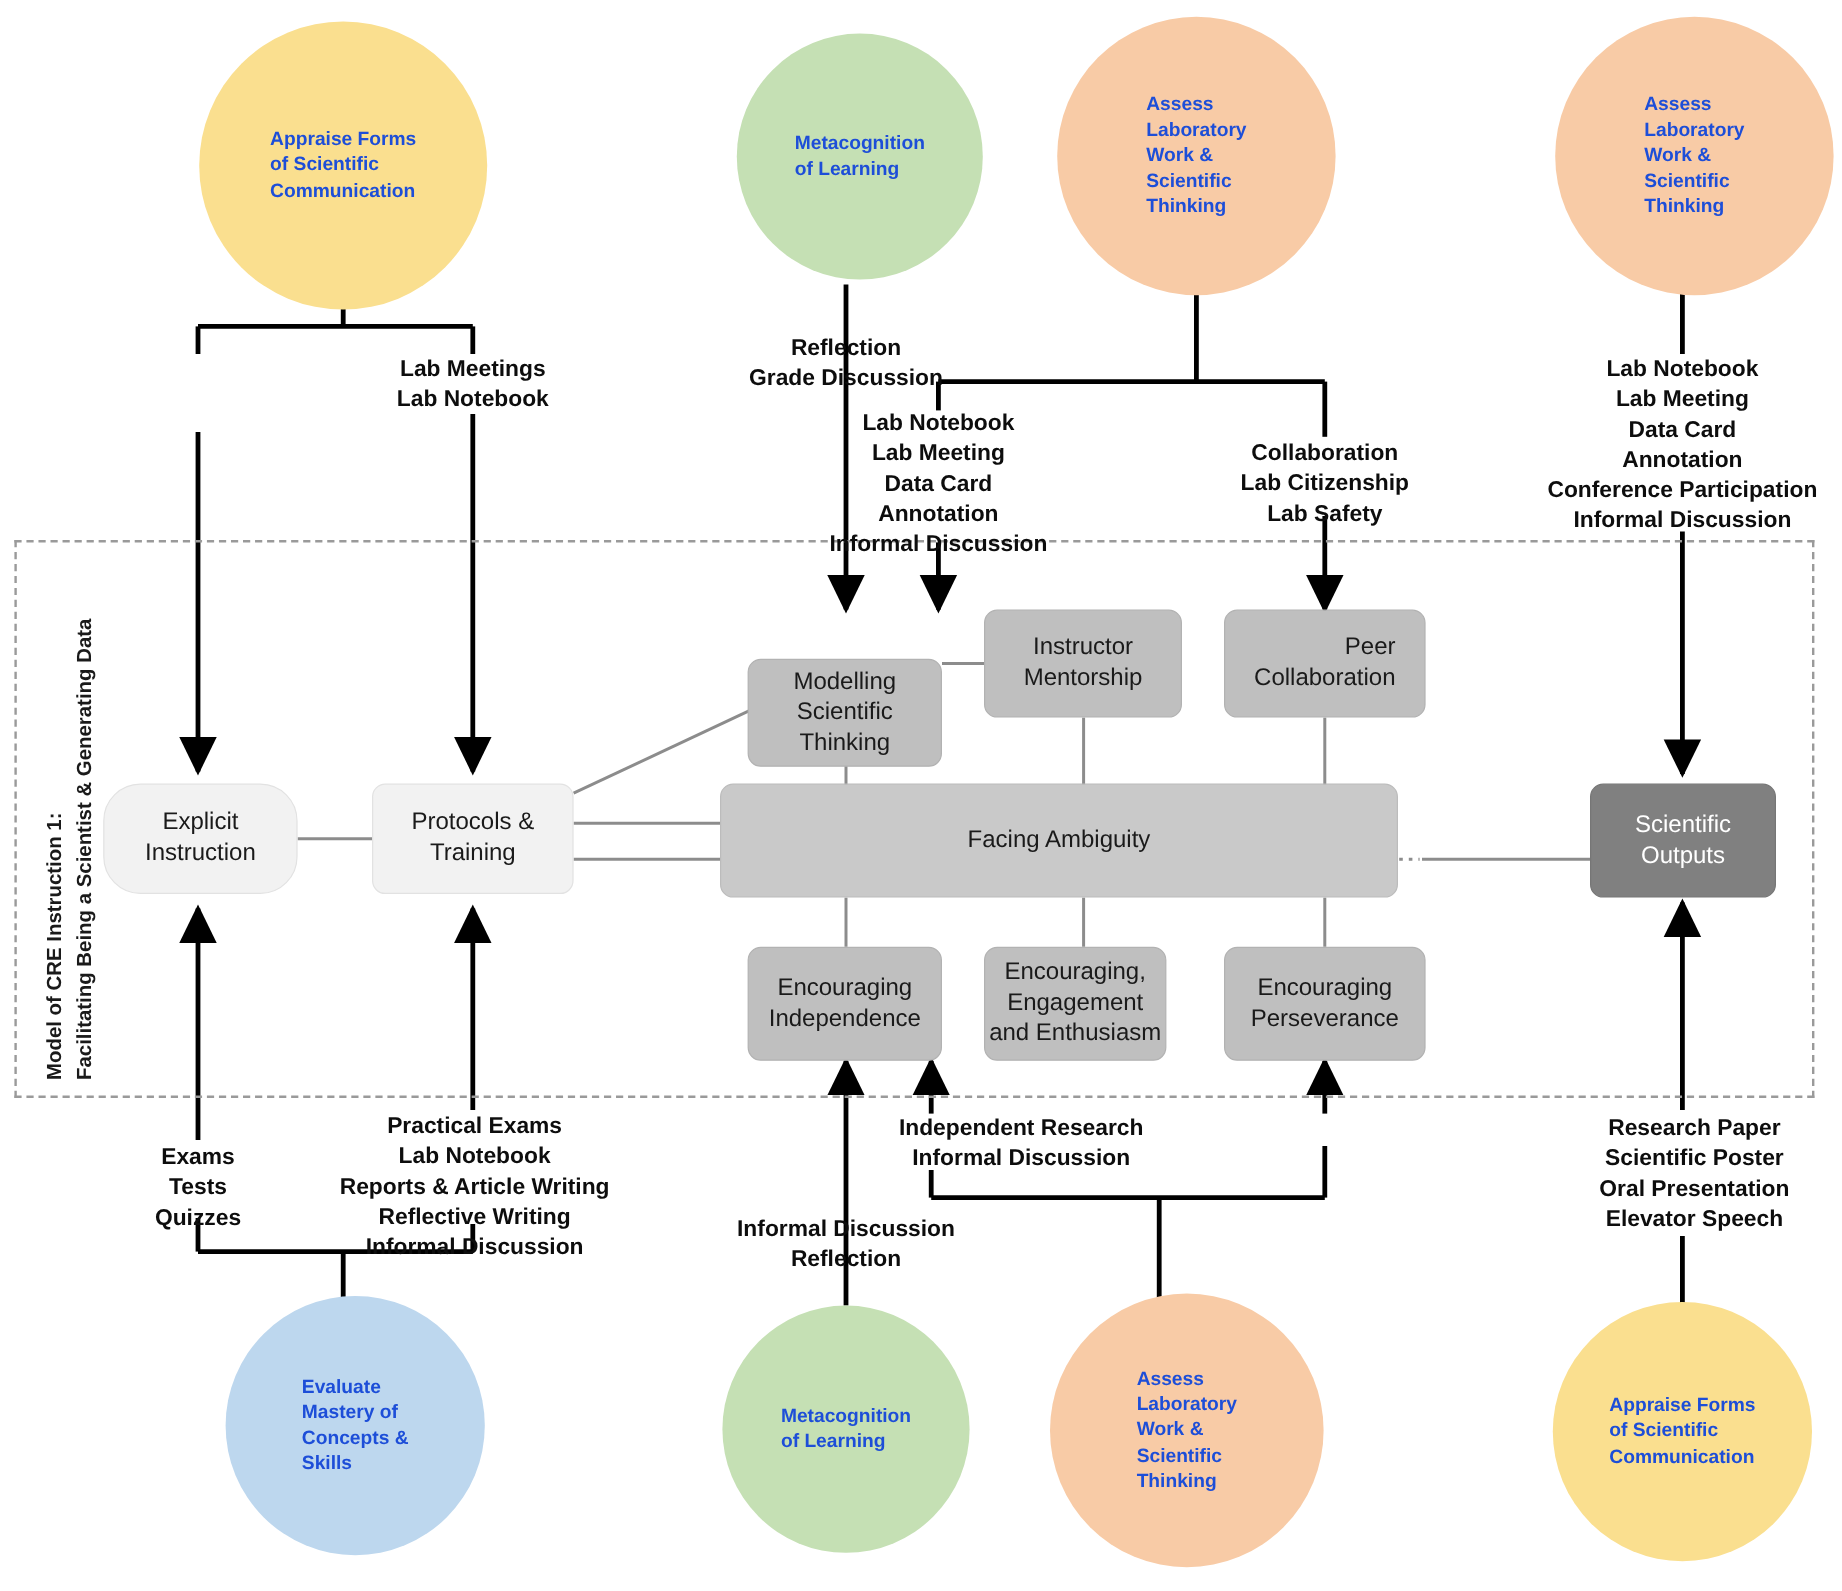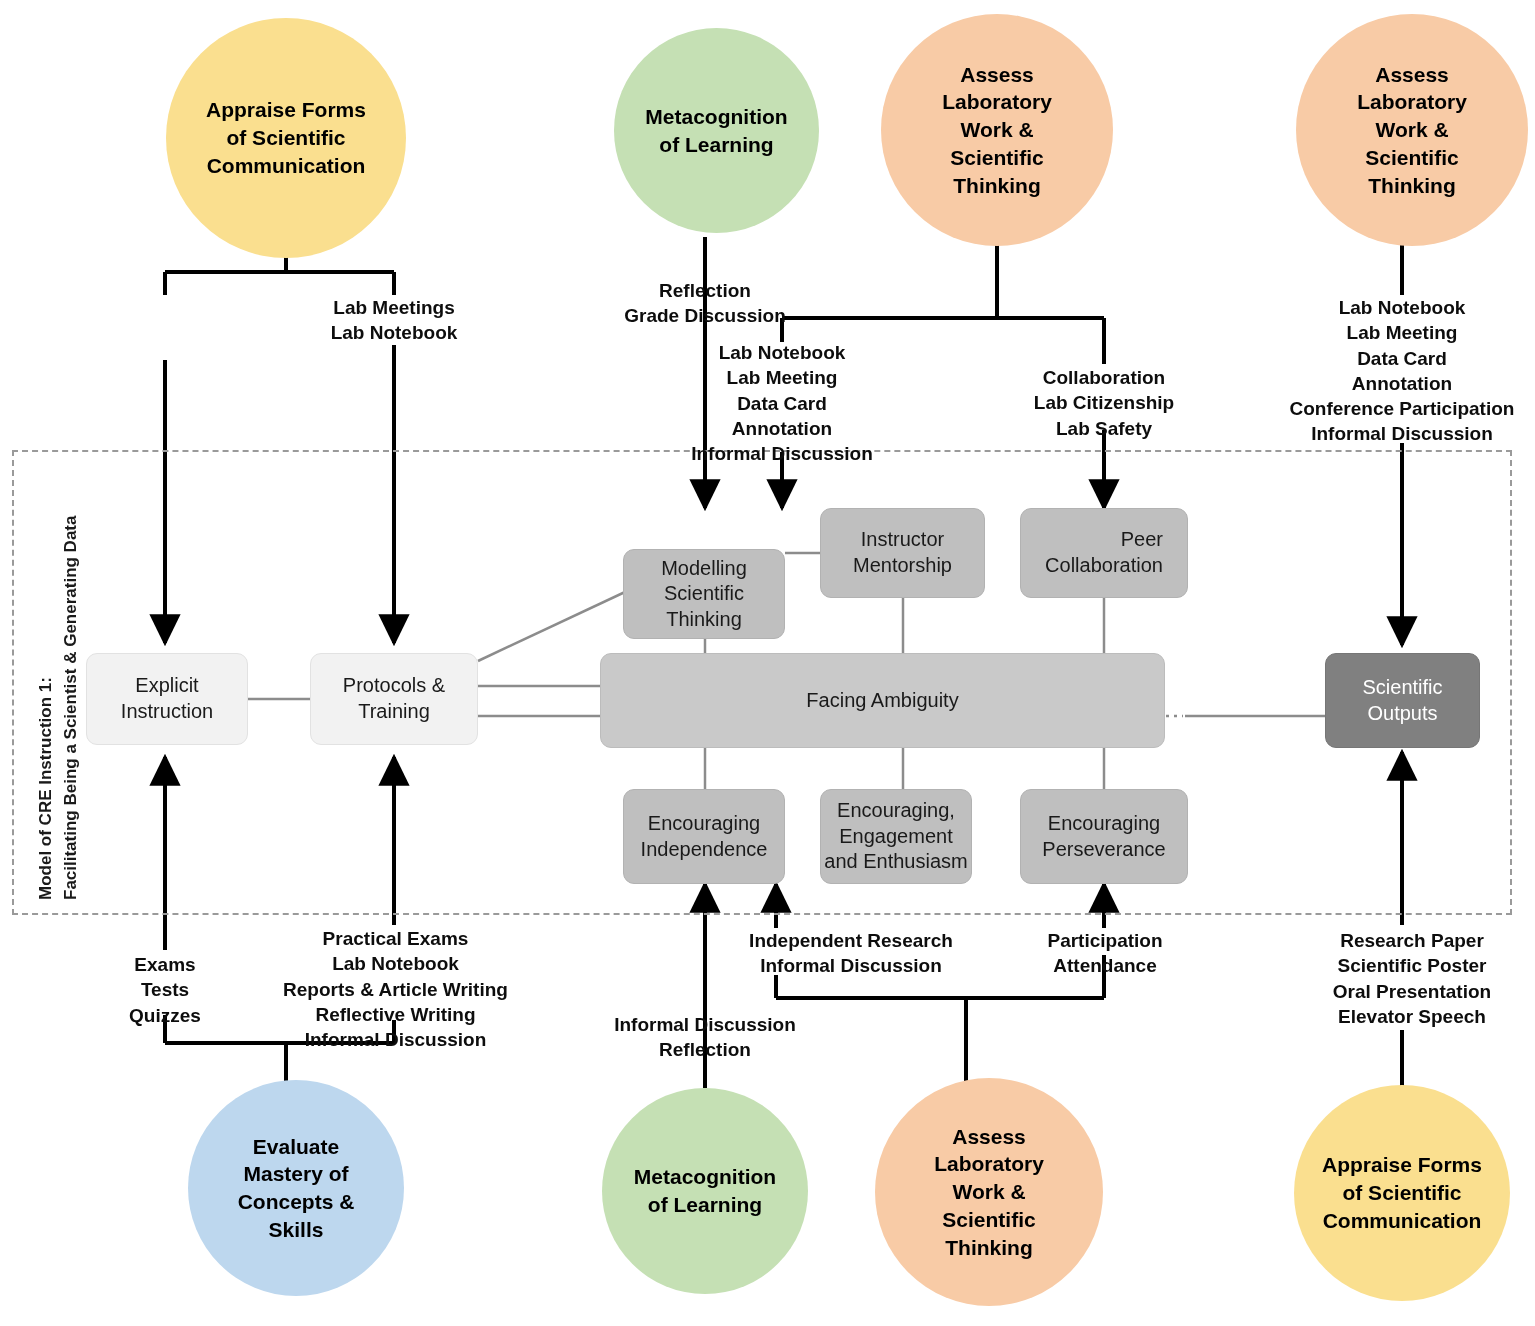--- a/index.html
+++ b/index.html
@@ -25,25 +25,24 @@
     height: 1326px;
     pointer-events: none;
   }
 
   .circle {
     position: absolute;
     border-radius: 50%;
     display: flex;
     align-items: center;
     justify-content: center;
-    text-align: center;
     font-weight: bold;
-    font-size: 21px;
+    font-size: 16px;
     line-height: 1.32;
-    color: #000000;
+    color: #1d4ed8;
     box-sizing: border-box;
     padding: 6px;
   }
 
   .node {
     position: absolute;
     display: flex;
     align-items: center;
     justify-content: center;
     text-align: center;
@@ -239,21 +238,21 @@
   <div class="circle" style="left: 875px; top: 1078px; width: 228px; height: 228px; background: rgb(248, 203, 166); white-space: pre-line;">Assess
 Laboratory
 Work &amp;
 Scientific
 Thinking</div>
 
   <div class="circle" style="left: 1294px; top: 1085px; width: 216px; height: 216px; background: rgb(250, 223, 143); white-space: pre-line;">Appraise Forms
 of Scientific
 Communication</div>
 
-  <div class="node light" style="left: 86px; top: 653px; width: 162px; height: 92px; white-space: pre-line;">Explicit
+  <div class="node light" style="left: 86px; top: 653px; width: 162px; height: 92px; white-space: pre-line; border-radius: 31px;">Explicit
 Instruction</div>
 
   <div class="node light" style="left: 310px; top: 653px; width: 168px; height: 92px; white-space: pre-line;">Protocols &amp;
 Training</div>
 
   <div class="node gray" style="left: 623px; top: 508px; width: 162px; height: 90px; white-space: pre-line; margin-top: 41px;">Modelling
 Scientific
 Thinking</div>
 
   <div class="node gray" style="left: 820px; top: 508px; width: 165px; height: 90px; white-space: pre-line;">Instructor
@@ -310,21 +309,19 @@
 Reports &amp; Article Writing
 Reflective Writing
 Informal Discussion</div>
 
   <div class="ann" style="left: 722px; top: 928px; width: 258px; white-space: pre-line;">Independent Research
 Informal Discussion</div>
 
   <div class="ann" style="left: 584px; top: 1012px; width: 242px; white-space: pre-line;">Informal Discussion
 Reflection</div>
 
-  <div class="ann" style="left: 1010px; top: 928px; width: 190px; white-space: pre-line;">Participation
-Attendance</div>
 
   <div class="ann" style="left: 1282px; top: 928px; width: 260px; white-space: pre-line;">Research Paper
 Scientific Poster
 Oral Presentation
 Elevator Speech</div>
 
 </div>
 
 </body></html>

